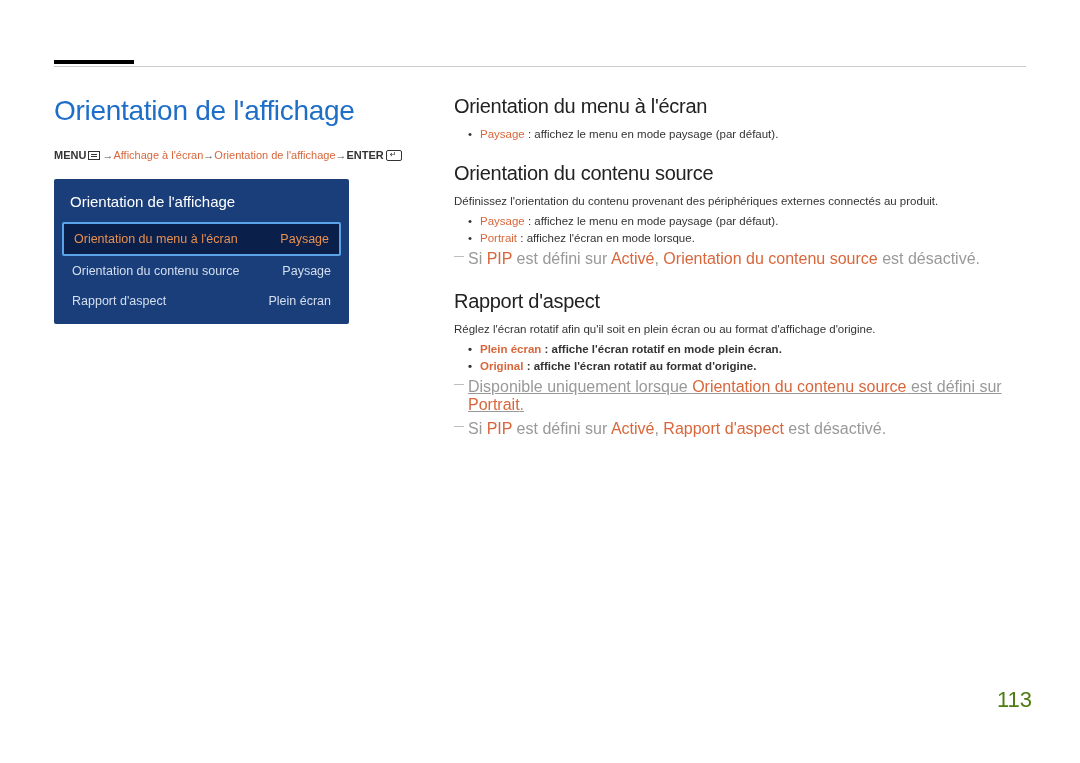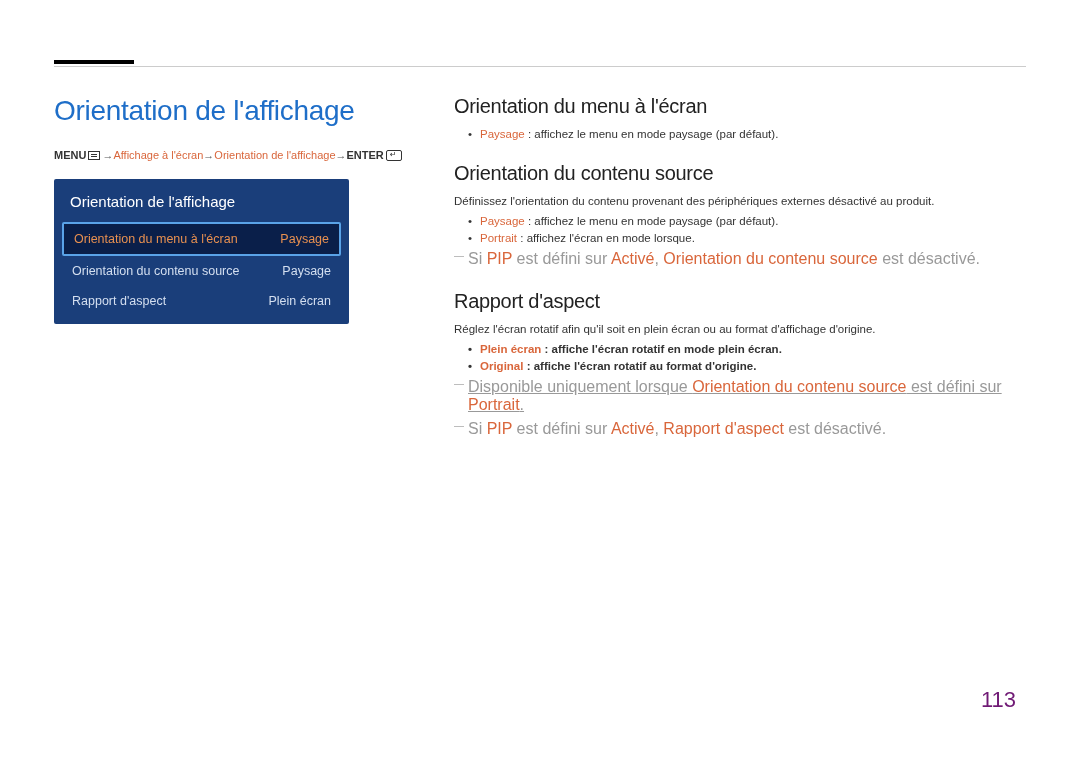--- a/index.html
+++ b/index.html
@@ -166,23 +166,23 @@
     top: 0;
     color: #aaa;
     font-size: 10px;
   }
   .note-line .orange { color: #d9663b; }
   .section-block { margin-bottom: 8px; }
 
   .page-num {
     position: absolute;
     bottom: 50px;
-    right: 64px;
+    right: 48px;
     font-size: 22px;
-    color: #701a75;
+    color: #4d7c0f;
     font-weight: 300;
   }
 </style>
 </head>
 <body>
 
 <div class="top-bar"></div>
 <div class="top-line"></div>
 
 <div class="content">
@@ -224,21 +224,21 @@
 
     <div class="section-block">
       <h2 class="section-title">Orientation du menu à l'écran</h2>
       <ul class="bullet-list">
         <li><span class="orange">Paysage</span><span> : affichez le menu en mode paysage (par défaut).</span></li>
       </ul>
     </div>
 
     <div class="section-block">
       <h2 class="section-title">Orientation du contenu source</h2>
-      <p class="section-desc">Définissez l'orientation du contenu provenant des périphériques externes désactivé au produit.</p>
+      <p class="section-desc">Définissez l'orientation du contenu provenant des périphériques externes connectés au produit.</p>
       <ul class="bullet-list" style="margin-bottom:6px;">
         <li><span class="orange">Paysage</span><span> : affichez le menu en mode paysage (par défaut).</span></li>
         <li><span class="orange">Portrait</span><span> : affichez l'écran en mode lorsque.</span></li>
       </ul>
       <p class="note-line">
         <span>Si </span><span class="orange">PIP</span><span> est défini sur </span><span class="orange">Activé</span><span>, </span><span class="orange">Orientation du contenu source</span><span> est désactivé.</span>
       </p>
     </div>
 
     <div class="section-block">

